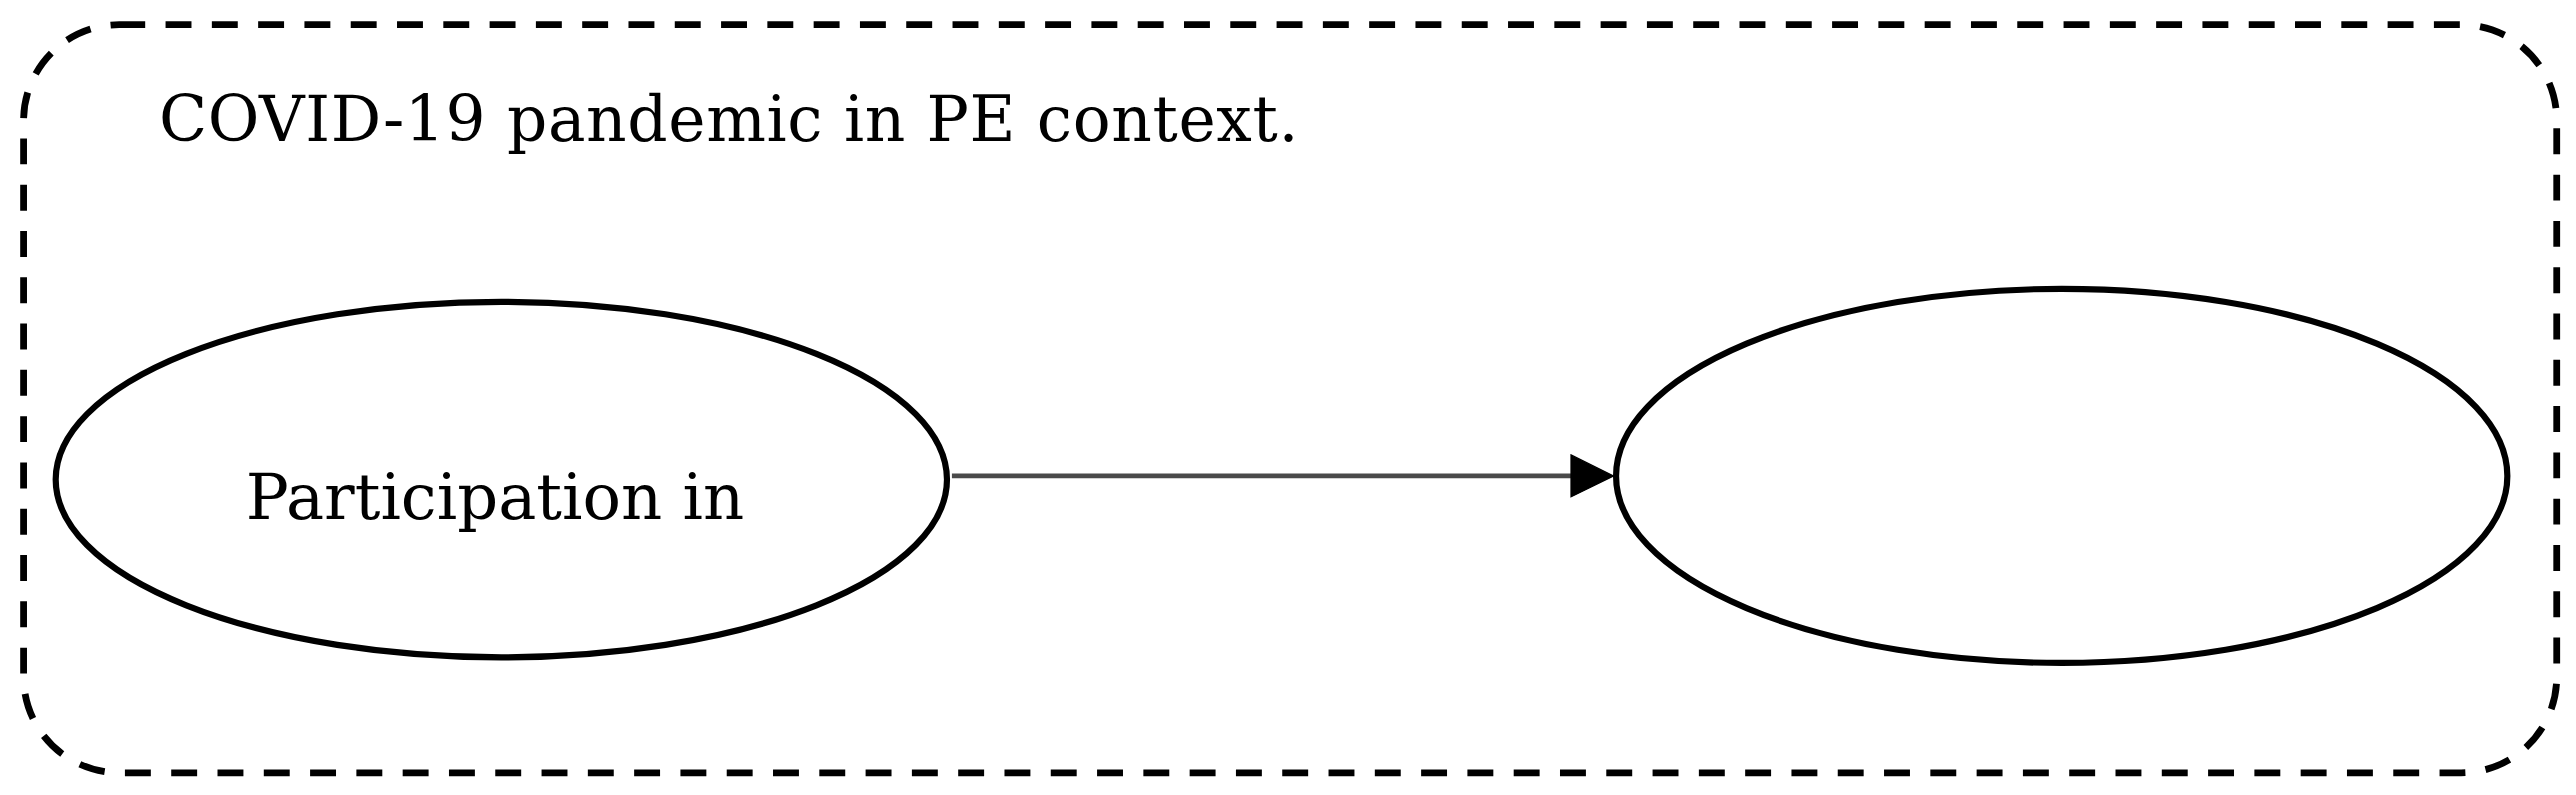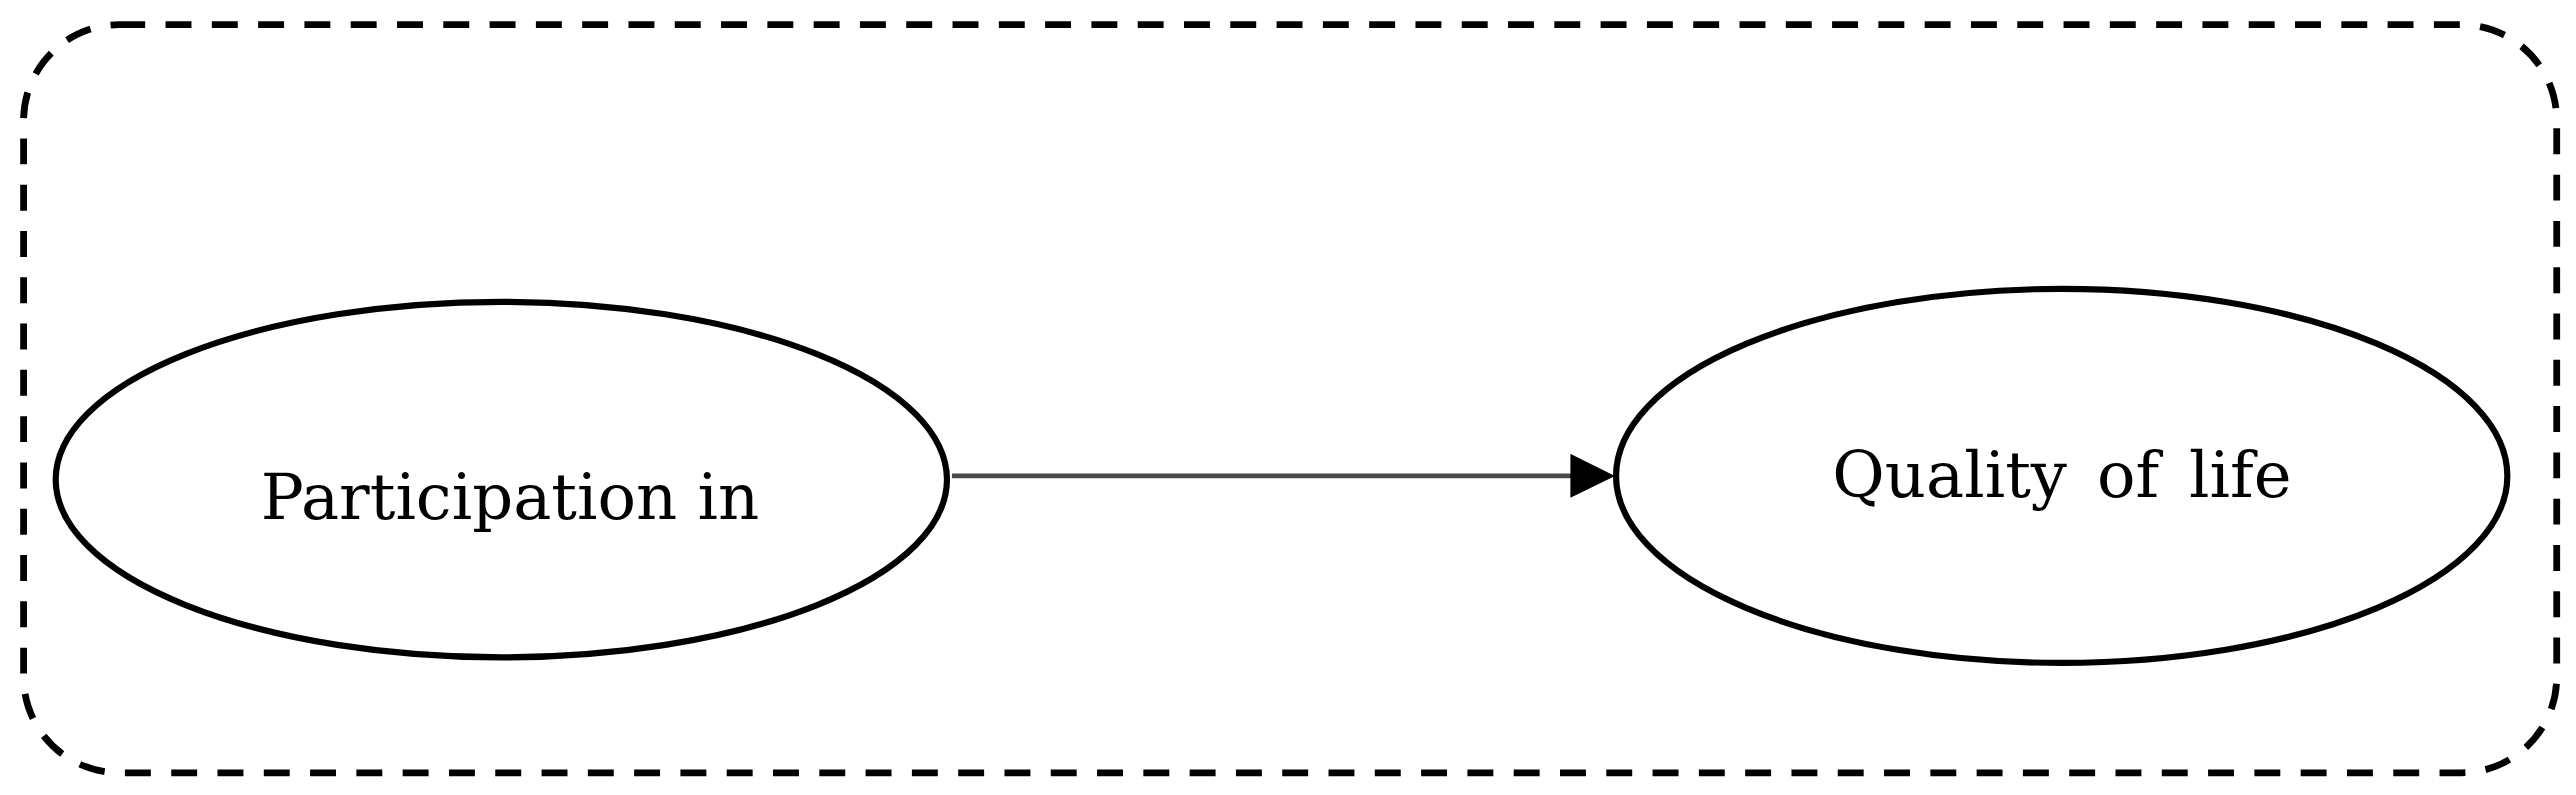--- a/index.html
+++ b/index.html
@@ -36,21 +36,21 @@
     position:absolute;
     display:flex;
     flex-direction:column;
     align-items:center;
     justify-content:center;
     text-align:center;
     font-size:64px;
     box-sizing:border-box;
   }
   .node-label.left{
-    left:61px;
+    left:46px;
     top:301px;
     width:898px;
     height:358px;
     line-height:1.85;
     padding-top:34px;
   }
   .node-label.right{
     left:1613px;
     top:289px;
     width:898px;
@@ -65,21 +65,21 @@
 <div class="canvas">
 
   <svg class="shapes" viewBox="0 0 4173 1288" aria-hidden="true">
     <rect x="38" y="40" width="4104" height="1212" rx="155" ry="155" fill="none" stroke="var(--stroke)" stroke-width="11" stroke-dasharray="42 33"></rect>
     <ellipse cx="812" cy="777" rx="722" ry="288" fill="none" stroke="var(--stroke)" stroke-width="10"></ellipse>
     <ellipse cx="3340" cy="771" rx="722" ry="303" fill="none" stroke="var(--stroke)" stroke-width="10"></ellipse>
     <line x1="1542" y1="771" x2="2552" y2="771" stroke="var(--arrow)" stroke-width="8"></line>
     <polygon points="2545,737 2614,771 2545,805" fill="var(--stroke)" stroke="var(--stroke)" stroke-width="2"></polygon>
   </svg>
 
+  <div class="context-label">COVID-19 pandemic in PE context.</div>
 
   <div class="node-label left">
     <div>Participation in</div>
   </div>
 
-  <div class="node-label right">Quality of life</div>
 
 </div>
 
 
 </body></html>

